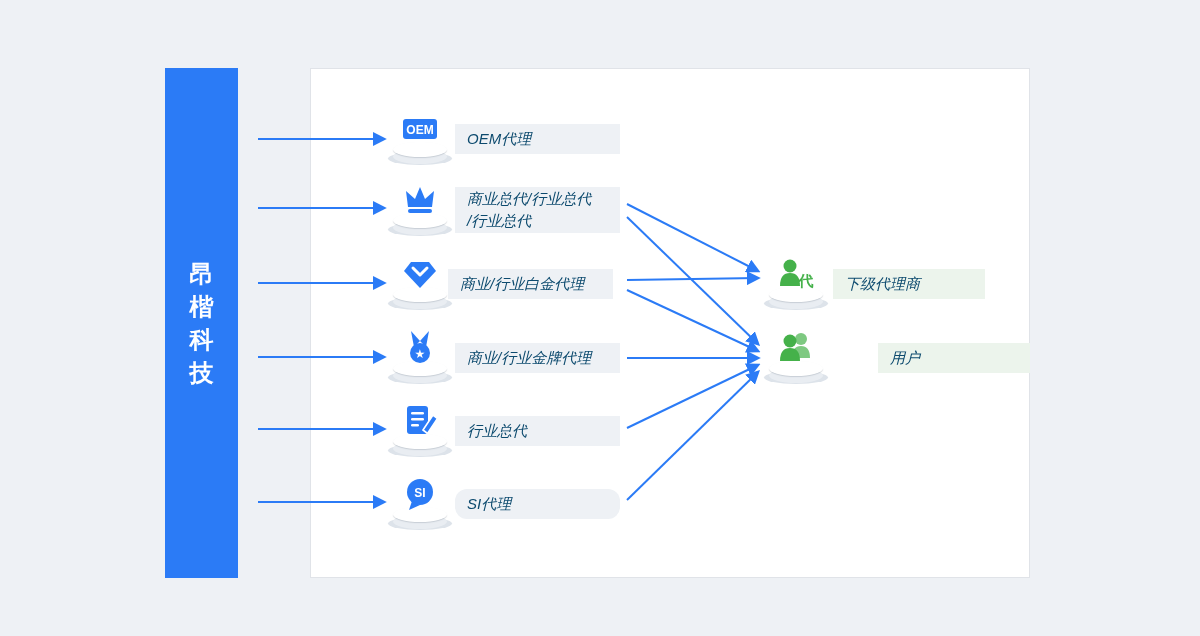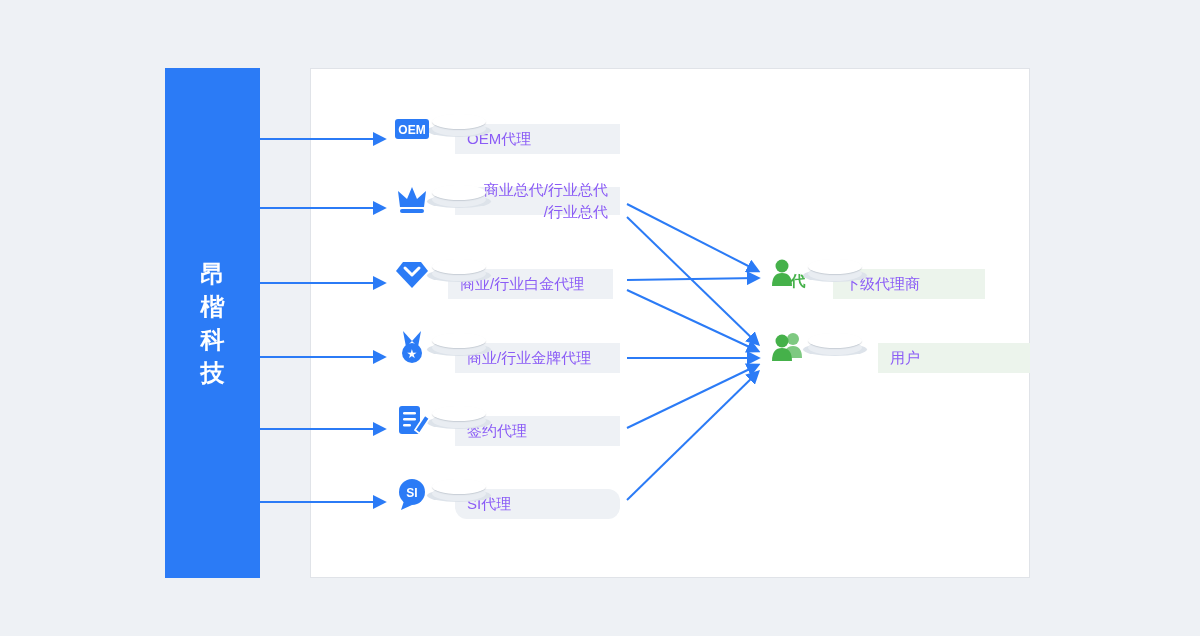--- a/index.html
+++ b/index.html
@@ -2,46 +2,46 @@
 <html><head>
 <meta charset="utf-8">
 <style>
   html,body { margin:0; padding:0; }
   body {
     width:1200px; height:636px; position:relative;
     background:#eef1f5; overflow:hidden;
     font-family:"Liberation Sans","DejaVu Sans",sans-serif;
   }
   .panel-brand {
-    position:absolute; left:165px; top:68px; width:95px; height:510px;
+    position:absolute; left:165px; top:68px; width:73px; height:510px;
     background:#2b7bf6; display:flex; align-items:center; justify-content:center;
   }
   .brand-text {
     width:28px; color:#ffffff; font-size:24px; font-weight:bold;
     line-height:33px; word-break:break-all; text-align:center;
   }
   .panel-main {
     position:absolute; left:310px; top:68px; width:720px; height:510px;
     background:#ffffff; border:1px solid #e0e3e8; box-sizing:border-box;
   }
   .node {
-    position:absolute; width:56px; display:flex; flex-direction:row;
+    position:absolute; width:56px; display:flex; flex-direction:column;
     align-items:center; z-index:4;
   }
   .node .icon { position:relative; z-index:2; width:40px; height:40px; }
   .cyl { position:relative; width:54px; height:24px; margin-top:-7px; z-index:1; }
   .cyl-shadow { position:absolute; left:-5px; top:10px; width:64px; height:13px; border-radius:50%; background:#dde3ea; }
   .cyl-side   { position:absolute; left:0; top:7px; width:54px; height:15px; border-radius:50%; background:#e9edf2; }
   .cyl-top    { position:absolute; left:0; top:0; width:54px; height:15px; border-radius:50%; background:#ffffff; box-shadow:0 1px 1px rgba(120,130,145,0.28); }
   .label {
     position:absolute; box-sizing:border-box; width:165px; height:30px;
-    background:#eef1f5; color:#8b5cf6; font-size:15px;
-    display:flex; align-items:center; padding:0 12px; z-index:3;
-  }
-  .label.multiline { height:28px; flex-direction:column; align-items:flex-end; justify-content:center; line-height:22px; }
+    background:#eef1f5; color:#0c4a6e; font-size:15px;
+    display:flex; align-items:center; padding:0 12px; z-index:3;font-style:italic;
+  }
+  .label.multiline { height:46px; flex-direction:column; align-items:flex-start; justify-content:center; line-height:22px; }
   .label.green { background:#ecf4ec; width:152px; }
   .arrows { position:absolute; left:0; top:0; width:1200px; height:636px; pointer-events:none; z-index:5; }
   svg text { font-family:"Liberation Sans","DejaVu Sans",sans-serif; }
 </style>
 </head>
 <body>
 
 <div class="panel-brand">
   <div class="brand-text">昂楷科技</div>
 </div>
@@ -138,21 +138,21 @@
     </div>
 </div>
 
 <div class="label" style="left:455px; top:124px;">OEM代理</div>
 <div class="label multiline" style="left:455px; top:187px;">
   <span>商业总代/行业总代</span>
   <span>/行业总代</span>
 </div>
 <div class="label" style="left:448px; top:269px;">商业/行业白金代理</div>
 <div class="label" style="left:455px; top:343px;">商业/行业金牌代理</div>
-<div class="label" style="left:455px; top:416px;">签约代理</div>
+<div class="label" style="left:455px; top:416px;">行业总代</div>
 <div class="label" style="left:455px; top:489px;border-radius:12px;">SI代理</div>
 
 <div class="node" style="left:768px; top:254px;">
   <div class="icon">
     <svg viewBox="0 0 40 40" width="40" height="40">
       <circle cx="14" cy="12" r="6.5" fill="#45b14a"></circle>
       <path d="M4 32 Q4 19 14 19 Q24 19 24 32 Z" fill="#45b14a"></path>
       <text x="30" y="32" fill="#45b14a" font-size="15" font-weight="bold" text-anchor="middle">代</text>
     </svg>
   </div>

